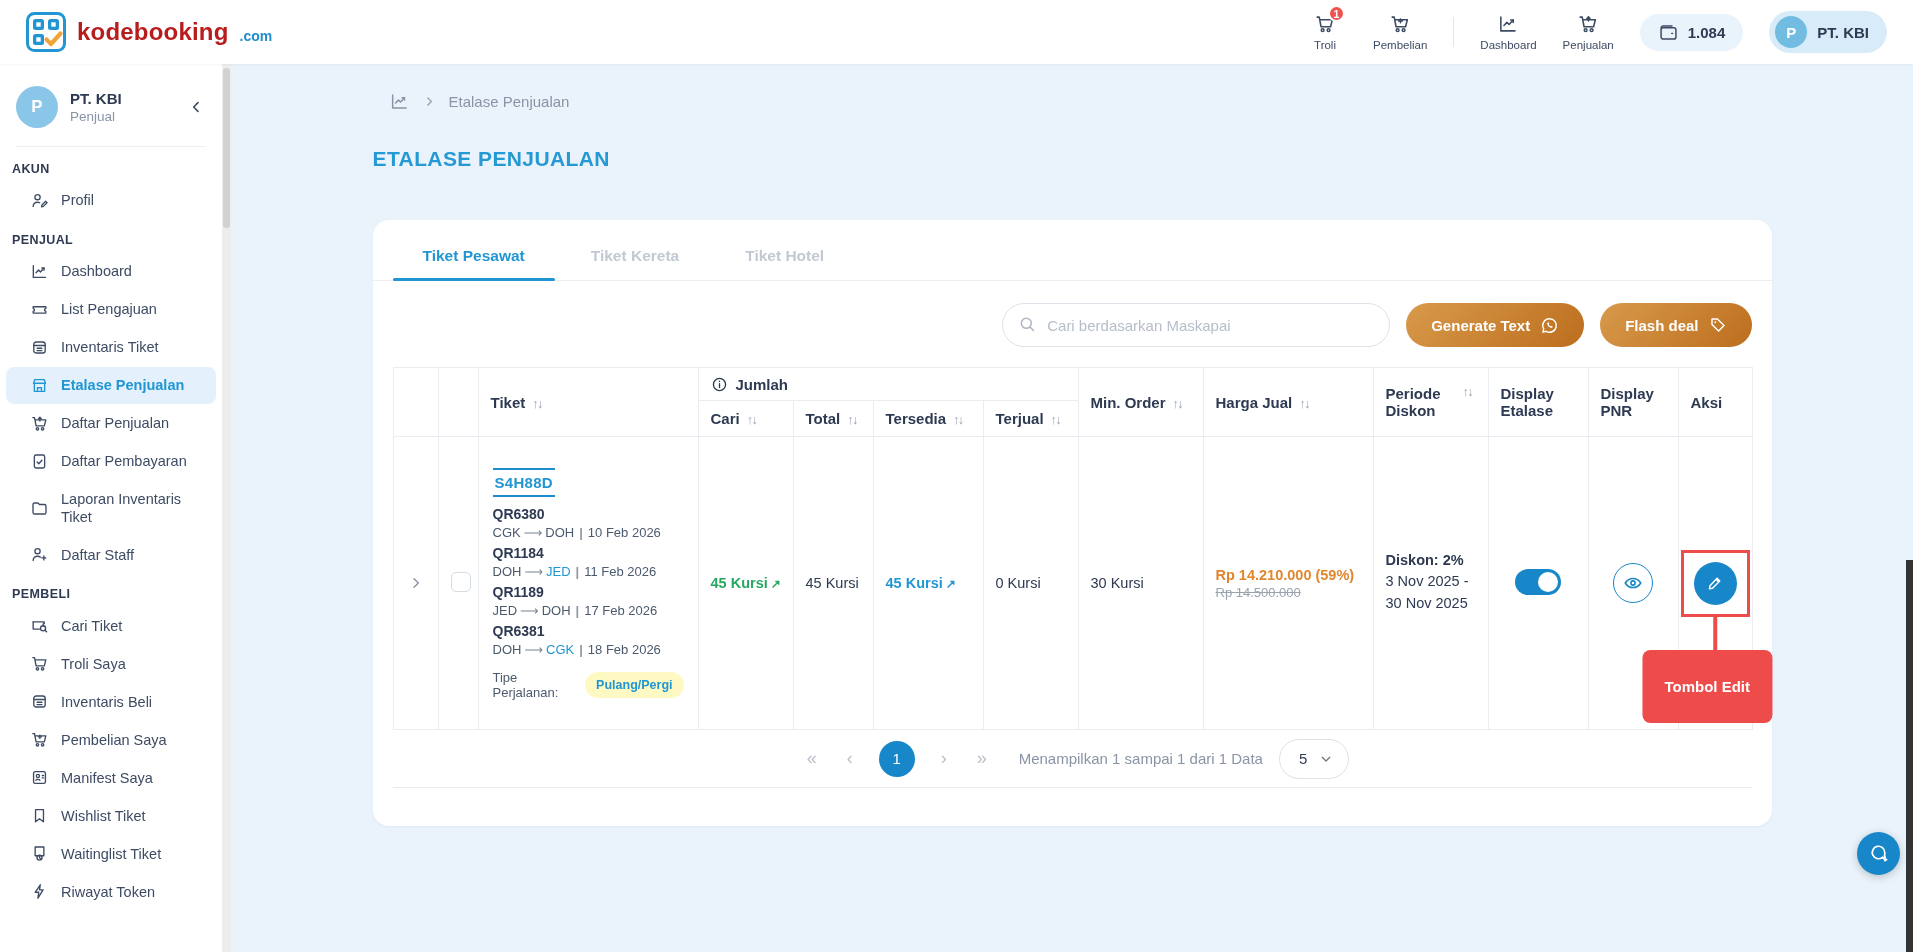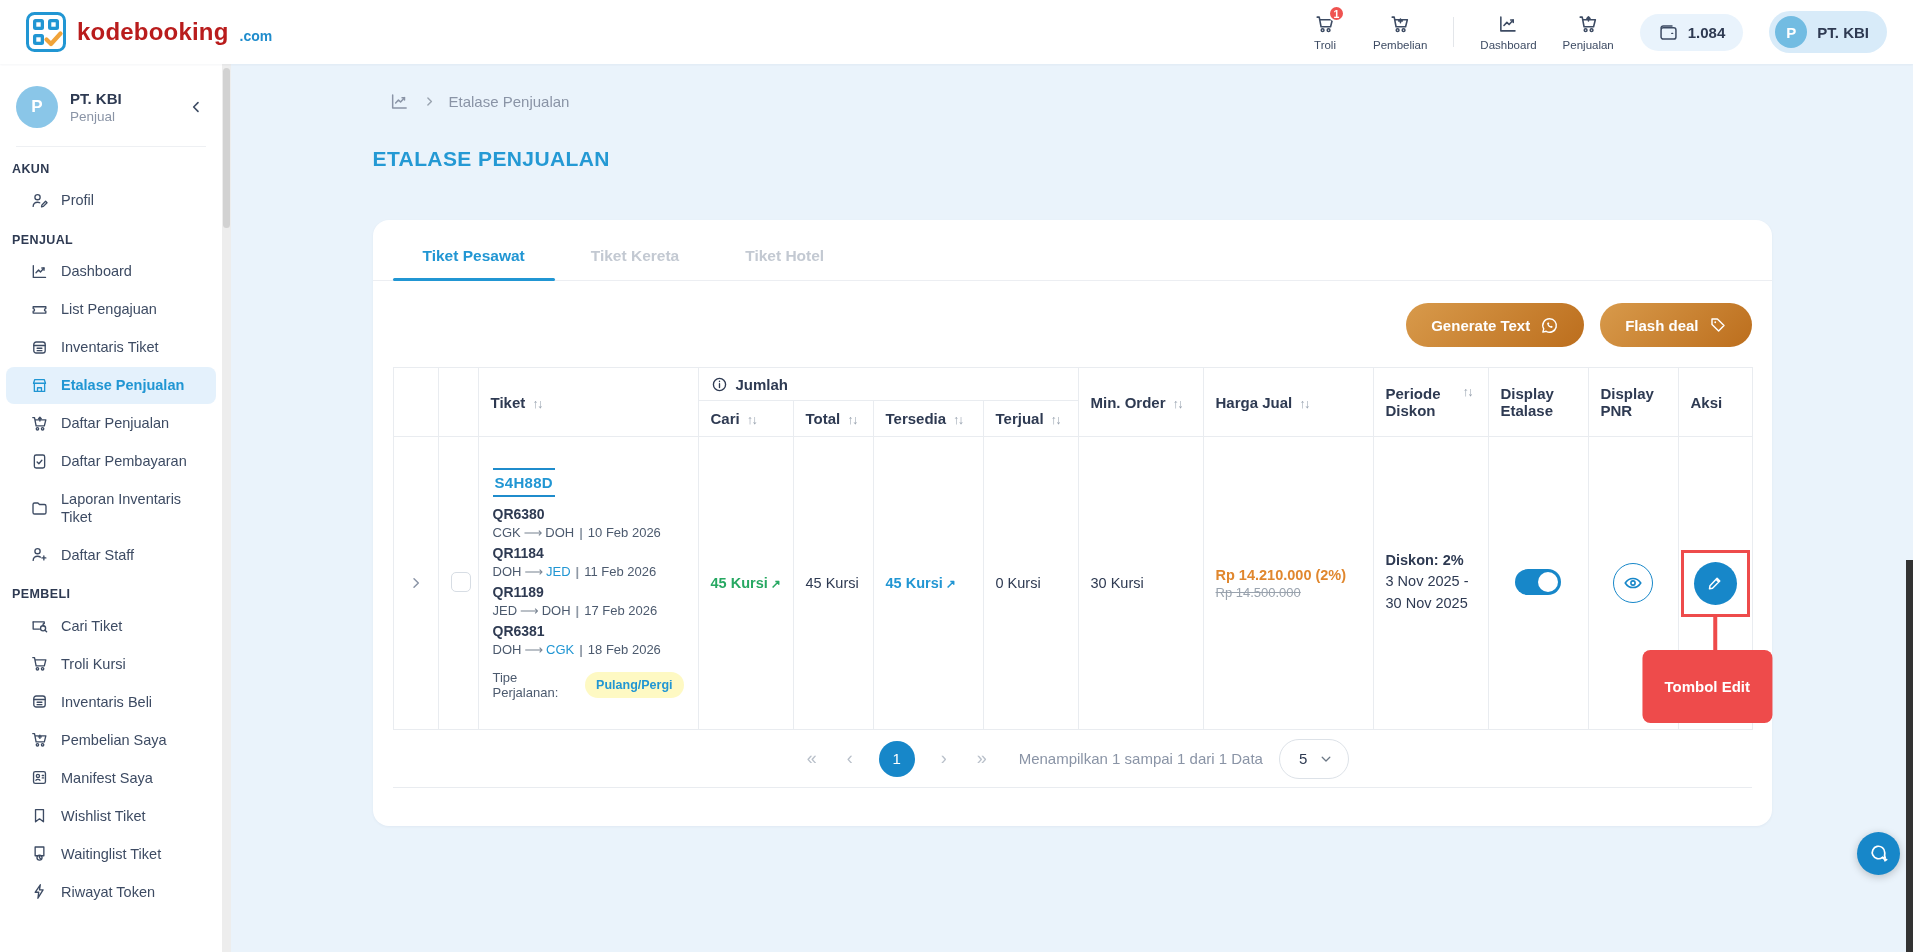--- a/index.html
+++ b/index.html
@@ -322,21 +322,21 @@
           </svg>
         </span>
       <span>Cari Tiket</span>
     </div>
     <div class="side-item">
       <span>
           <svg width="19" height="19">
             <use href="#i-cart" class="stroke-ico"></use>
           </svg>
         </span>
-      <span>Troli Kursi</span>
+      <span>Troli Saya</span>
     </div>
     <div class="side-item">
       <span>
           <svg width="19" height="19">
             <use href="#i-archive" class="stroke-ico"></use>
           </svg>
         </span>
       <span>Inventaris Beli</span>
     </div>
     <div class="side-item">
@@ -409,20 +409,29 @@
       <h1 class="page-title">ETALASE PENJUALAN</h1>
 
       <div class="card">
         <div class="tabs">
           <div class="tab active">Tiket Pesawat</div>
           <div class="tab">Tiket Kereta</div>
           <div class="tab">Tiket Hotel</div>
         </div>
 
         <div class="controls">
+          <div class="search-wrap">
+            <span class="search-ico">
+                <svg width="19" height="19" viewBox="0 0 24 24" class="stroke-ico" style="stroke:#b0b8c3;stroke-width:2">
+                  <circle cx="10.5" cy="10.5" r="6.3"></circle>
+                  <path d="M15.3 15.3l4.2 4.2"></path>
+                </svg>
+              </span>
+            <input class="search-input" placeholder="Cari berdasarkan Maskapai" style="">
+          </div>
           <button class="btn-orange">
             <span>Generate Text</span>
             <span>
                 <svg width="19" height="19" viewBox="0 0 24 24" fill="none" stroke="#fff" stroke-width="1.8" stroke-linecap="round" stroke-linejoin="round">
                   <path d="M12 3.5a8.5 8.5 0 0 0-7.3 12.8L3.6 20.4l4.2-1.1A8.5 8.5 0 1 0 12 3.5z"></path>
                   <path d="M9 8.8c0 3.3 2.9 6.2 6.2 6.2l.9-1.8-2-1-.9.9c-1-.5-1.8-1.3-2.3-2.3l.9-.9-1-2z" fill="#fff" stroke="none"></path>
                 </svg>
               </span>
           </button>
           <button class="btn-orange">
@@ -519,21 +528,21 @@
                 <td>
                   <span class="cell-green"><span>45 Kursi</span><span class="trend">↗</span></span>
                 </td>
                 <td><span>45 Kursi</span></td>
                 <td>
                   <span class="cell-blue"><span>45 Kursi</span><span class="trend">↗</span></span>
                 </td>
                 <td><span>0 Kursi</span></td>
                 <td><span>30 Kursi</span></td>
                 <td>
-                  <div class="price">Rp 14.210.000 (2%)</div>
+                  <div class="price">Rp 14.210.000 (59%)</div>
                   <div class="price-old">Rp 14.500.000</div>
                 </td>
                 <td>
                   <div class="diskon-line"><span>Diskon:</span> <b>2%</b></div>
                   <div class="periode">3 Nov 2025 - 30 Nov 2025</div>
                 </td>
                 <td class="center">
                   <span class="toggle"></span>
                 </td>
                 <td class="center">

